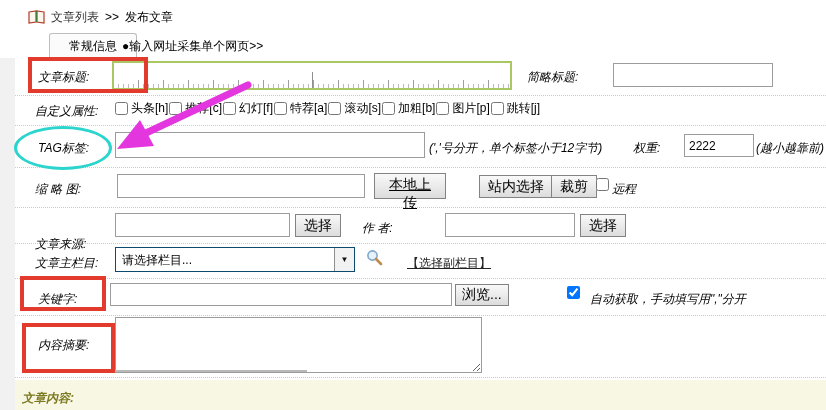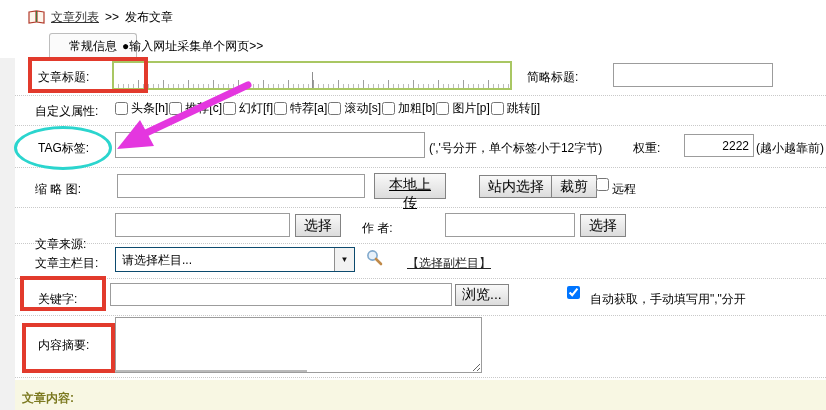--- a/index.html
+++ b/index.html
@@ -1,27 +1,27 @@
 <!DOCTYPE html>
 <html><head>
 <meta charset="utf-8">
 <style>
   html,body{margin:0;padding:0;background:#fff;}
   .page{position:relative;width:826px;height:410px;overflow:hidden;background:#fff;
         font-family:"Liberation Sans","DejaVu Sans",sans-serif;font-size:12px;color:#000;}
   .gutter{position:absolute;left:0;top:58px;width:15px;height:352px;background:#f1f1f1;}
   
   .crumb{position:absolute;left:28px;top:8px;height:18px;display:flex;align-items:center;gap:6px;}
-  .crumb a{color:#333;text-decoration:underline;cursor:pointer;}
+  .crumb a{color:#333;cursor:pointer;}
   
   .tab{position:absolute;left:25px;top:33px;width:86px;height:24px;line-height:24px;text-align:center;
        background:#fbfbfb;border:1px solid #bdbdbd;border-bottom:1px solid #fdfdfd;border-radius:3px 3px 0 0;cursor:pointer;margin-left:24px;}
   .collect{position:absolute;left:122px;top:38px;cursor:pointer;}
   
-  .lbl{position:absolute;white-space:nowrap;}
+  .lbl{position:absolute;white-space:nowrap;font-style:italic;}
   .inp{position:absolute;box-sizing:border-box;border:1px solid #9c9c9c;background:#fff;height:24px;
        font-family:inherit;font-size:12px;padding:0 4px;}
   .btn{position:absolute;box-sizing:border-box;border:1px solid #838383;
        background:linear-gradient(#f9f9f9,#dcdcdc);font-family:inherit;font-size:14px;
        padding:2px 8px;cursor:pointer;color:#000;}
   .sep{position:absolute;left:15px;width:811px;height:0;border-top:1px dotted #c9c9c9;}
   
   .title-inp{position:absolute;left:112px;top:61px;width:400px;height:29px;box-sizing:border-box;
        border:2px solid #a9c763;font-family:inherit;font-size:12px;padding:0 4px;
        background:
@@ -121,21 +121,21 @@
     <label class="cb">
         <input type="checkbox" style="">
         <span>跳转[j]</span>
       </label>
   </div>
 
   <span class="lbl" style="left:38px;top:140px">TAG标签:</span>
   <input class="inp" style="left: 115px; top: 132px; width: 310px; height: 26px;" type="text" value="">
   <span class="lbl" style="left:429px;top:140px">(','号分开，单个标签小于12字节)</span>
   <span class="lbl" style="left:633px;top:140px">权重:</span>
-  <input class="inp" style="left: 684px; top: 134px; width: 70px; height: 23px; text-align: right;" type="text" value="2222">
+  <input class="inp" style="left: 684px; top: 134px; width: 70px; height: 23px;" type="text" value="2222">
   <span class="lbl" style="left:756px;top:140px">(越小越靠前)</span>
 
   <span class="lbl" style="left:35px;top:181px">缩 略 图:</span>
   <input class="inp" style="left: 117px; top: 174px; width: 248px;" type="text" value="">
   <button class="btn" style="left:374px;top:173px;width:72px;height:26px;text-decoration:underline">本地上传</button>
   <button class="btn" style="left:479px;top:175px;height:23px">站内选择</button>
   <button class="btn" style="left:551px;top:175px;height:23px">裁剪</button>
   <input type="checkbox" style="position: absolute; left: 596px; top: 178px;">
   <span class="lbl" style="left:612px;top:181px">远程</span>
 

